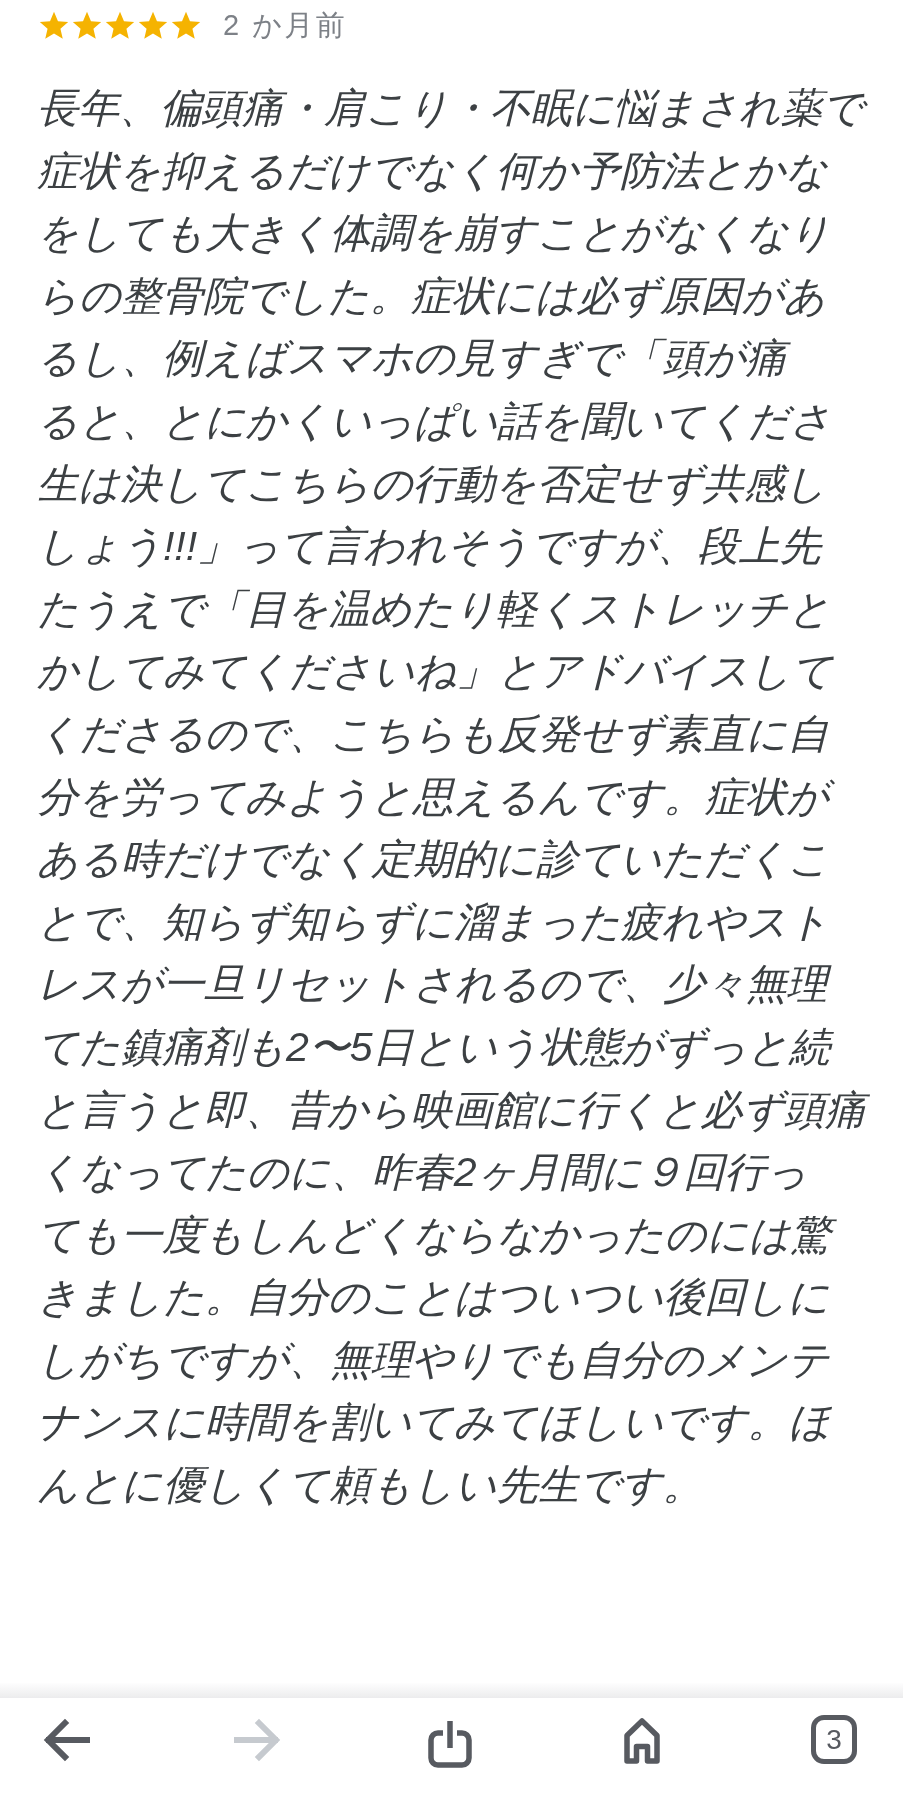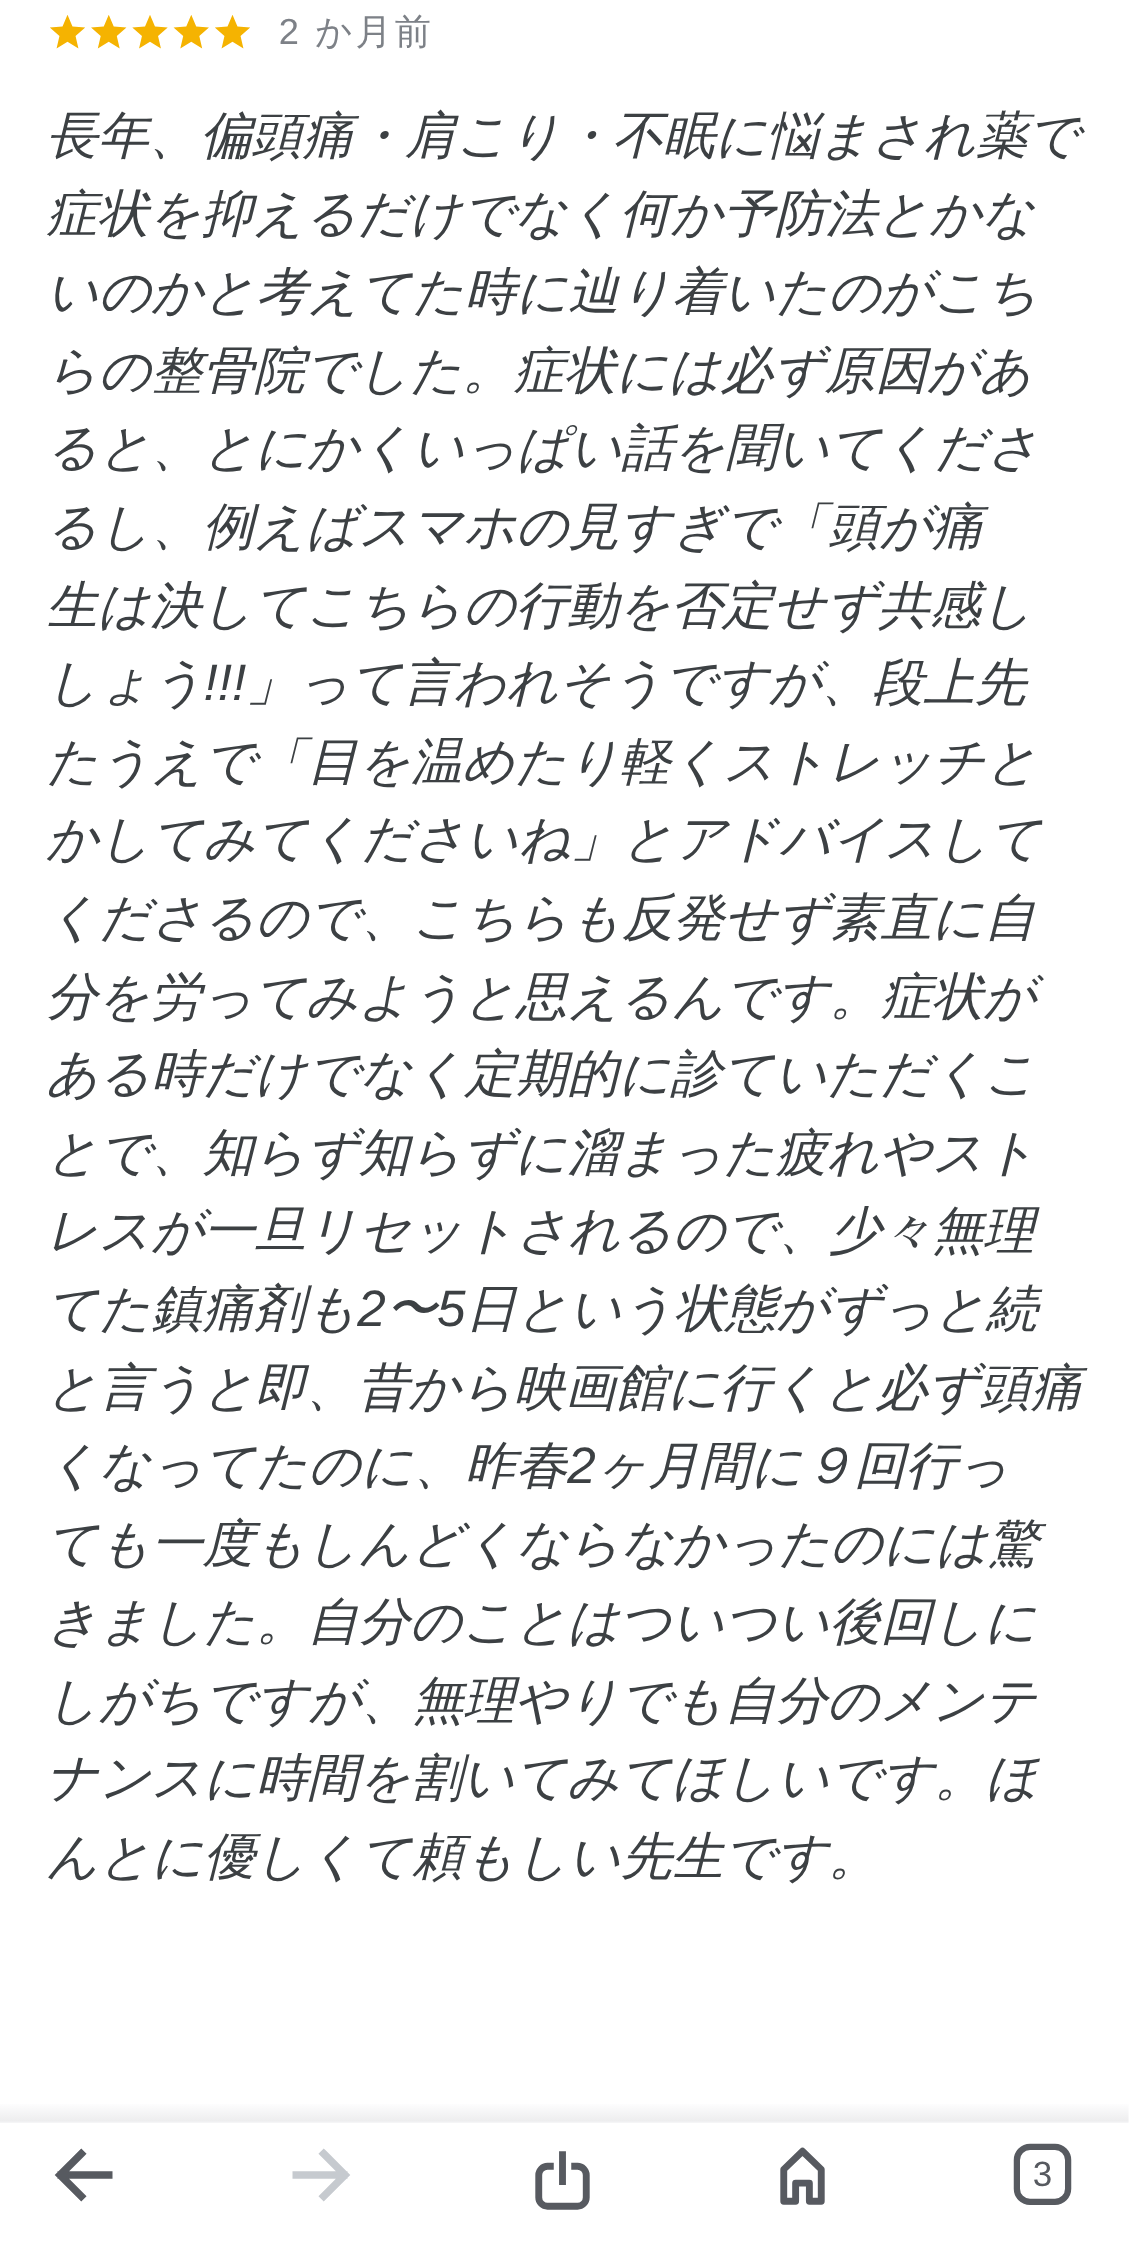--- a/index.html
+++ b/index.html
@@ -149,24 +149,24 @@
         <svg class="star-icon" viewBox="0 0 24 24">
           <path d="M12 17.27L18.18 21l-1.64-7.03L22 9.24l-7.19-.61L12 2 9.19 8.63 2 9.24l5.46 4.73L5.82 21z"></path>
         </svg>
       </div>
     <span class="review-time">2 か月前</span>
   </header>
 
   <main class="review-body">
       <div class="rline">長年、偏頭痛・肩こり・不眠に悩まされ薬で</div>
       <div class="rline">症状を抑えるだけでなく何か予防法とかな</div>
-      <div class="rline">いのかと考えてた時に辿り着いたのがこち</div>
+      <div class="rline">をしても大きく体調を崩すことがなくなり</div>
       <div class="rline">らの整骨院でした。症状には必ず原因があ</div>
+      <div class="rline">るし、例えばスマホの見すぎで「頭が痛</div>
       <div class="rline">ると、とにかくいっぱい話を聞いてくださ</div>
-      <div class="rline">るし、例えばスマホの見すぎで「頭が痛</div>
       <div class="rline">生は決してこちらの行動を否定せず共感し</div>
       <div class="rline">しょう!!!」って言われそうですが、段上先</div>
       <div class="rline">たうえで「目を温めたり軽くストレッチと</div>
       <div class="rline">かしてみてくださいね」とアドバイスして</div>
       <div class="rline">くださるので、こちらも反発せず素直に自</div>
       <div class="rline">分を労ってみようと思えるんです。症状が</div>
       <div class="rline">ある時だけでなく定期的に診ていただくこ</div>
       <div class="rline">とで、知らず知らずに溜まった疲れやスト</div>
       <div class="rline">レスが一旦リセットされるので、少々無理</div>
       <div class="rline">てた鎮痛剤も2〜5日という状態がずっと続</div>

